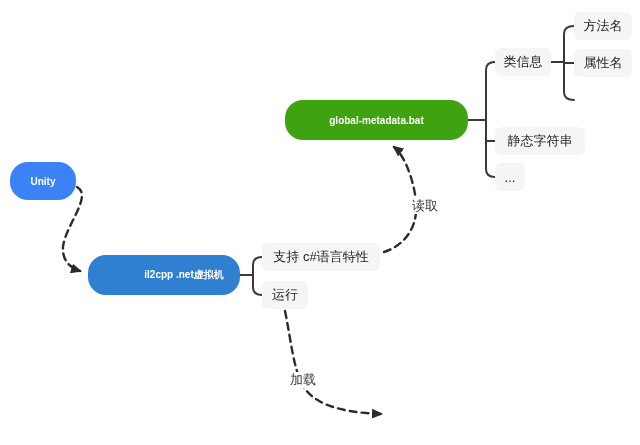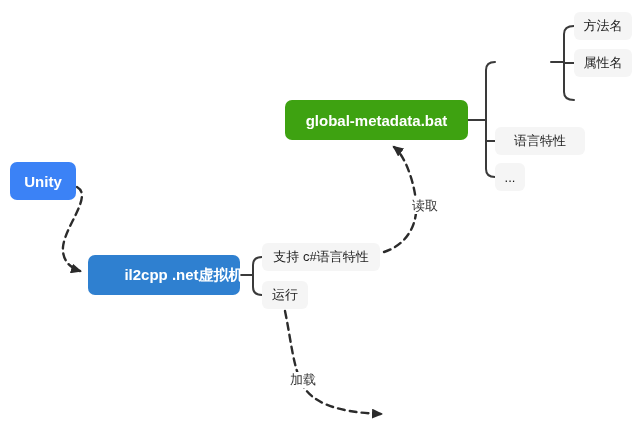--- a/index.html
+++ b/index.html
@@ -20,23 +20,23 @@
   }
   .node {
     position: absolute;
     display: flex;
     align-items: center;
     justify-content: center;
     white-space: nowrap;
     cursor: pointer;
   }
   .node.major {
-    border-radius: 7px;
+    border-radius: 18px;
     font-weight: 700;
-    font-size: 15px;
+    font-size: 10px;
     color: #ffffff;
   }
   .node.minor {
     border-radius: 6px;
     background: #f5f5f5;
     font-size: 13px;
     color: #1c1c1c;
     font-weight: 400;
   }
   .edge-label {
@@ -87,27 +87,28 @@
 
   <div class="node major" style="left: 88px; top: 255px; width: 152px; height: 40px; background: rgb(47, 128, 208); color: rgb(255, 255, 255); padding-left: 40px;">il2cpp .net虚拟机</div>
 
   <div class="node major" style="left: 285px; top: 100px; width: 183px; height: 40px; background: rgb(62, 162, 17); color: rgb(255, 255, 255);">global-metadata.bat</div>
 
 
   <div class="node minor" style="left:262px; top:243px; width:118px; height:28px;">支持 c#语言特性</div>
 
   <div class="node minor" style="left:262px; top:281px; width:46px; height:28px;">运行</div>
 
+  <div class="node minor" style="left:495px; top:48px; width:56px; height:28px;">类信息</div>
 
   <div class="node minor" style="left:574px; top:12px; width:58px; height:28px;">方法名</div>
 
   <div class="node minor" style="left:574px; top:49px; width:58px; height:28px;">属性名</div>
 
 
-  <div class="node minor" style="left:495px; top:127px; width:90px; height:28px;">语言特性</div>
+  <div class="node minor" style="left:495px; top:127px; width:90px; height:28px;">静态字符串</div>
 
   <div class="node minor" style="left:495px; top:163px; width:30px; height:28px;">...</div>
 
   <div class="edge-label" style="left:398px; top:198px;margin-left:12px;">读取</div>
 
   <div class="edge-label" style="left:288px; top:372px;">加载</div>
 
 </div>
 
 </body></html>

